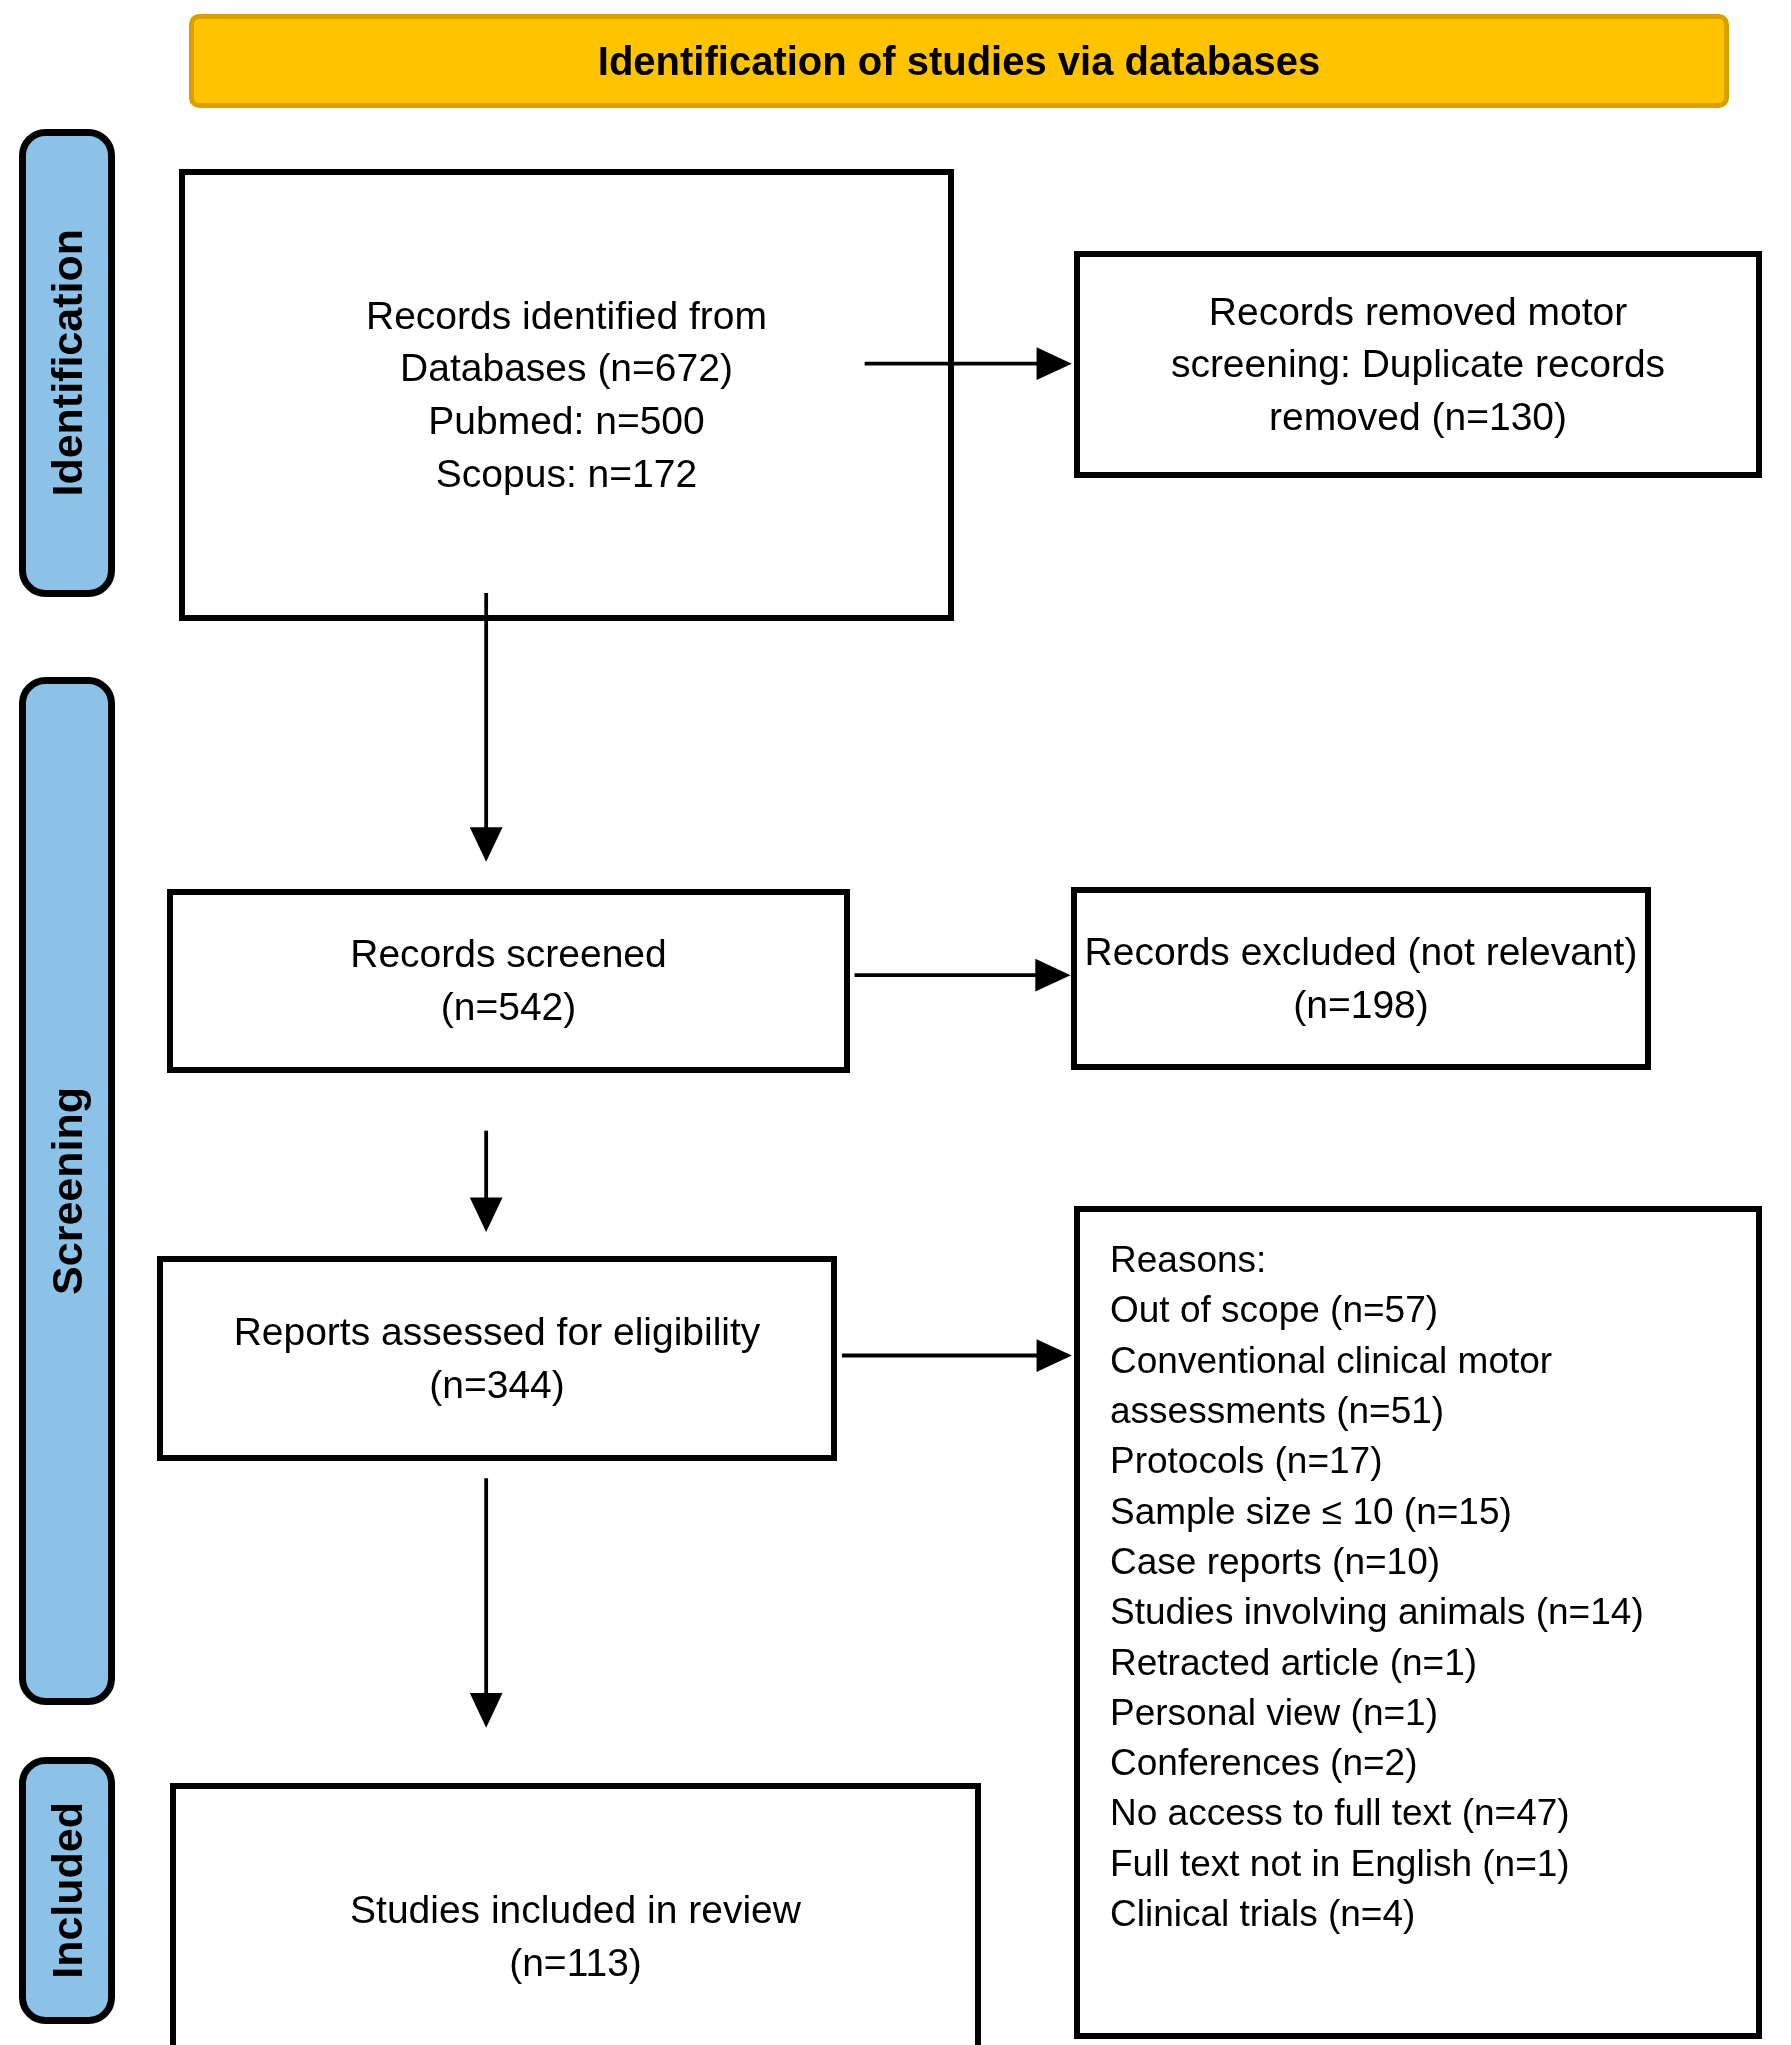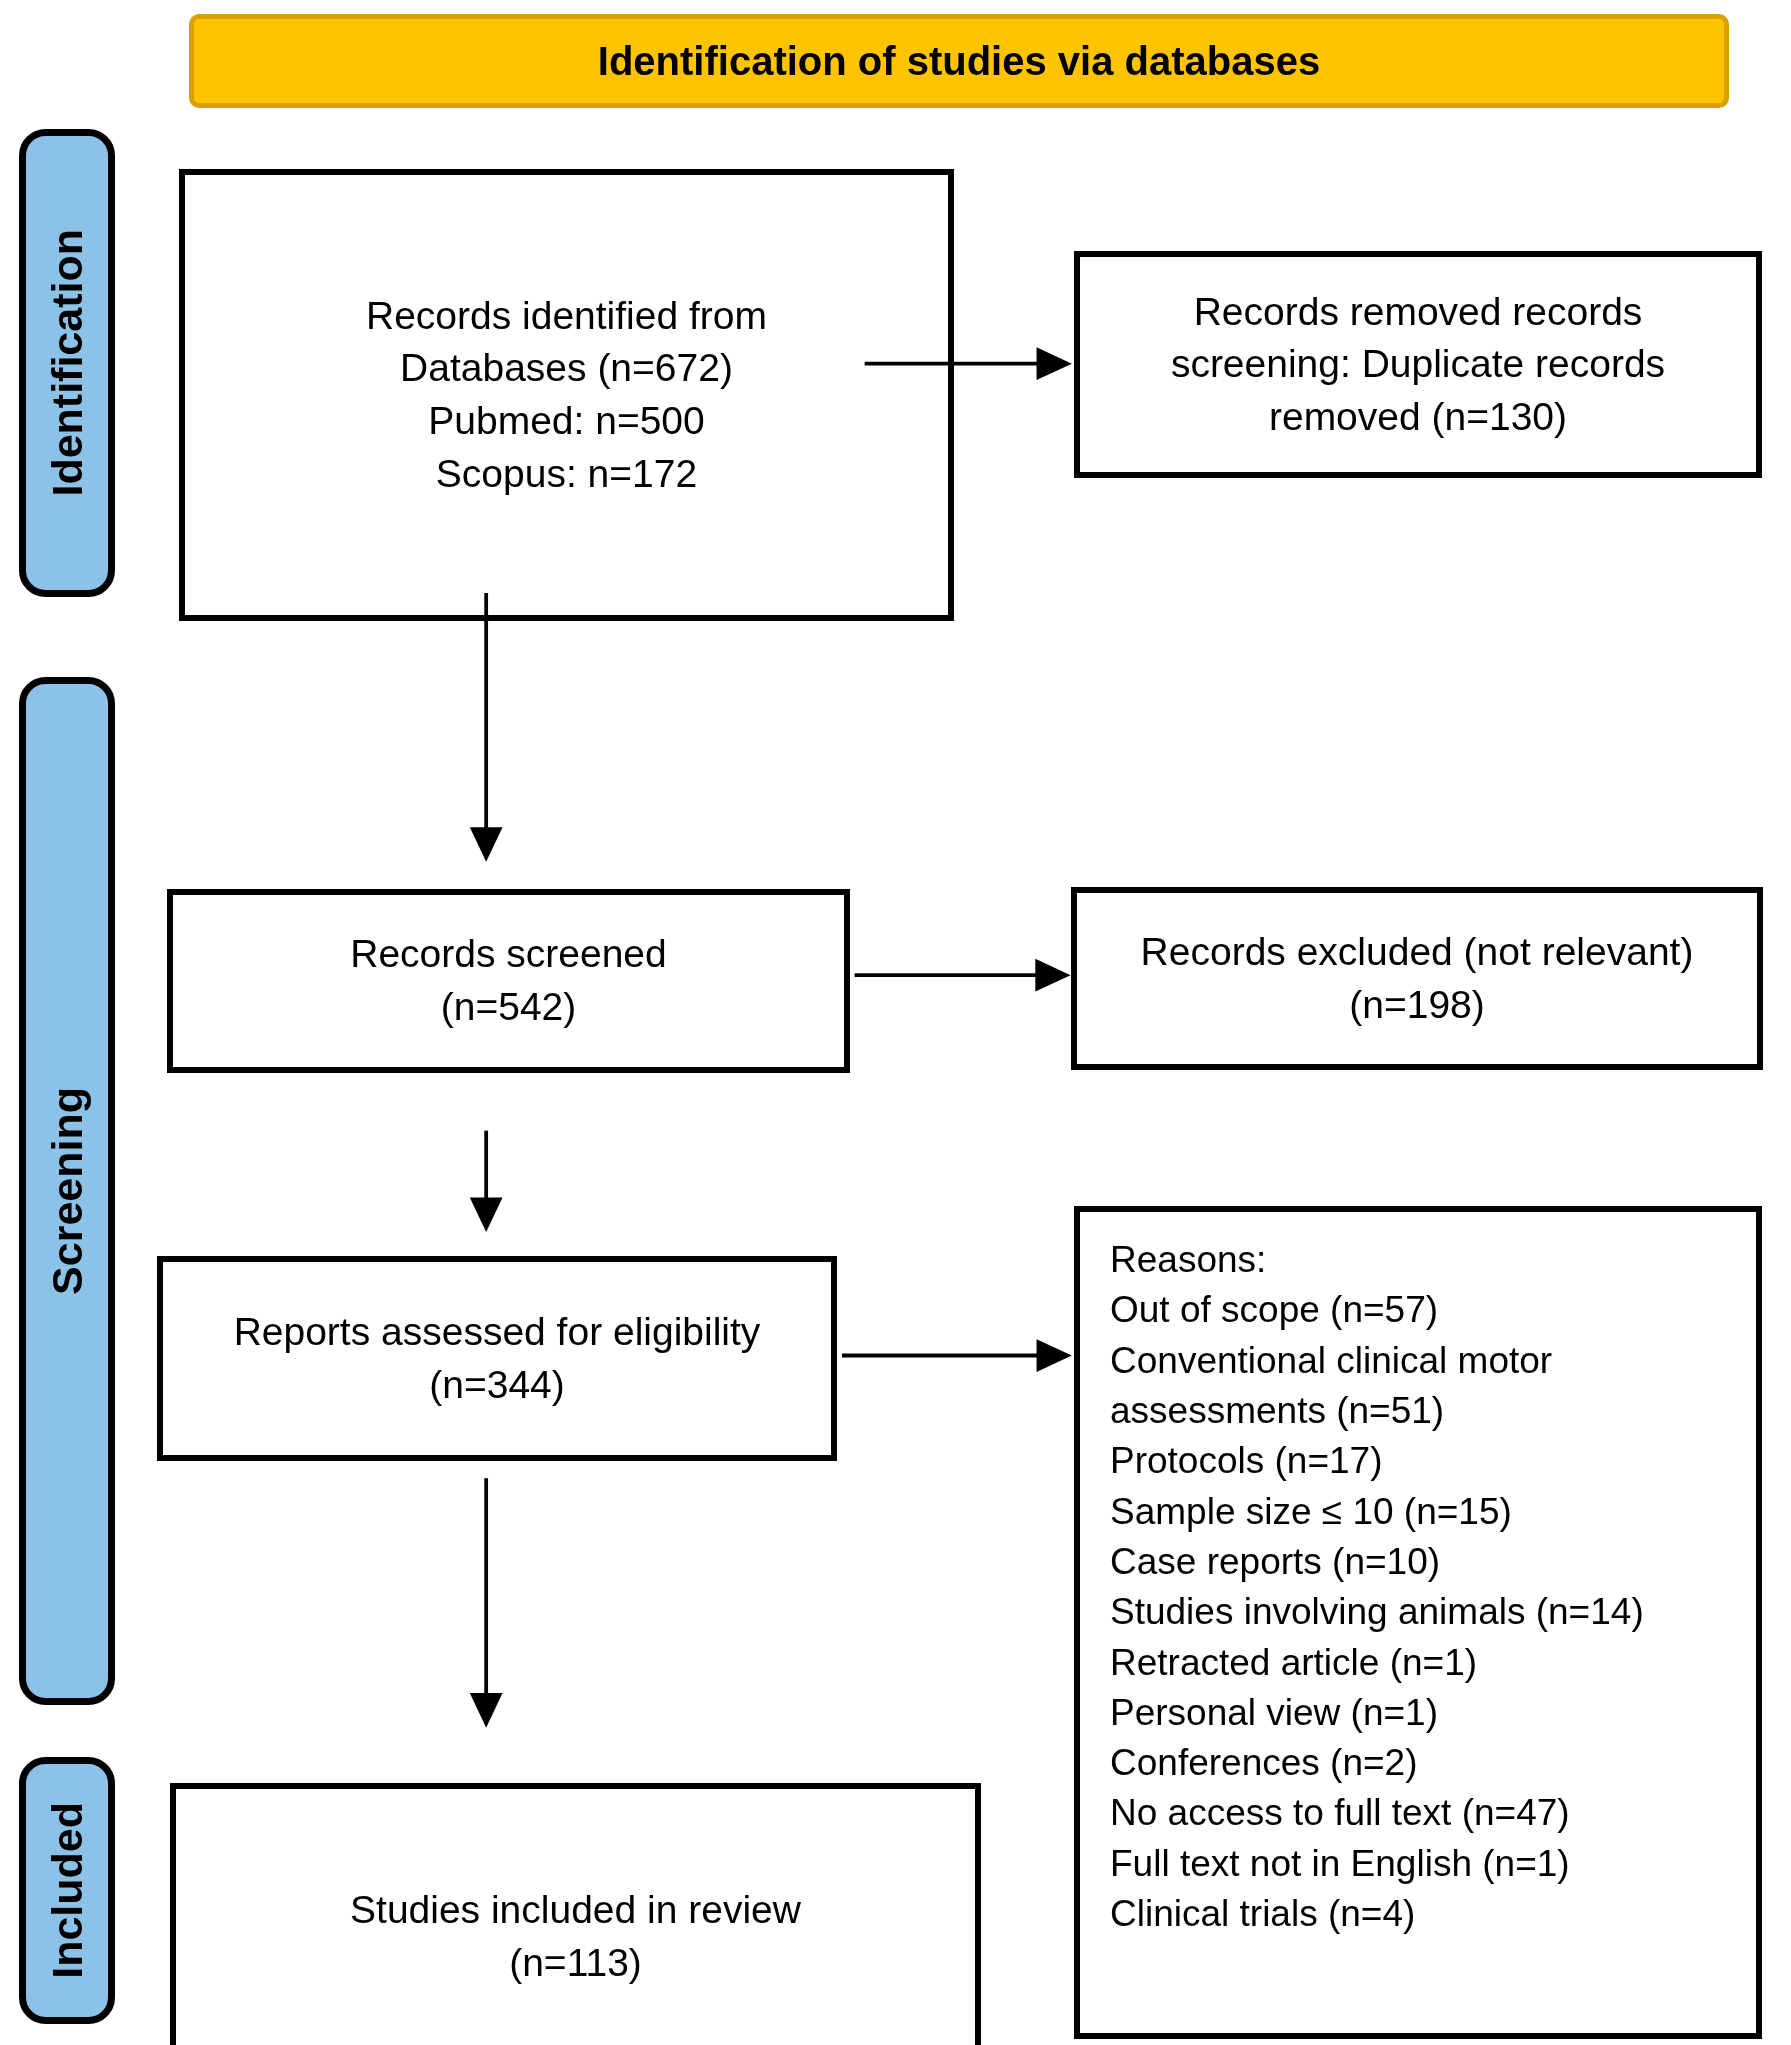--- a/index.html
+++ b/index.html
@@ -34,21 +34,21 @@
   
   .box {
     position:absolute; background:#fff; border:6.3px solid #000; box-sizing:border-box;
     display:flex; flex-direction:column; justify-content:center;
     font-size:39px; line-height:1.35; text-align:center;
   }
   .box .tline { white-space:nowrap; }
   #box-identified         { left:179px;  top:137px;  width:775px; height:452px;margin-top:32px; }
   #box-removed            { left:1074px; top:251px;  width:688px; height:227px; }
   #box-screened           { left:167px;  top:889px; width:683px; height:184px; }
-  #box-excluded-screening { left:1071px; top:887px; width:692px; height:183px; }
+  #box-excluded-screening { left:1071px; top:887px; width:580px; height:183px; }
   #box-assessed           { left:157px;  top:1256px; width:680px; height:205px; }
   #box-included           { left:170px;  top:1735px; width:811px; height:307px;margin-top:48px; }
   #box-excluded-reports   {
     left:1074px; top:1206px; width:688px; height:833px;
     justify-content:flex-start; text-align:left;
     padding:23px 8.8px 6.3px 30px; font-size:37px; line-height:1.36;
   }
   #box-excluded-reports .tline { white-space:normal; }
 
   
@@ -76,21 +76,21 @@
   </div>
 
   <div class="box" id="box-identified">
       <div class="tline">Records identified from</div>
       <div class="tline">Databases (n=672)</div>
       <div class="tline">Pubmed: n=500</div>
       <div class="tline">Scopus: n=172</div>
     </div>
 
   <div class="box" id="box-removed">
-      <div class="tline">Records removed records</div>
+      <div class="tline">Records removed motor</div>
       <div class="tline">screening: Duplicate records</div>
       <div class="tline">removed (n=130)</div>
     </div>
 
   <div class="box" id="box-screened">
       <div class="tline">Records screened</div>
       <div class="tline">(n=542)</div>
     </div>
 
   <div class="box" id="box-excluded-screening">

